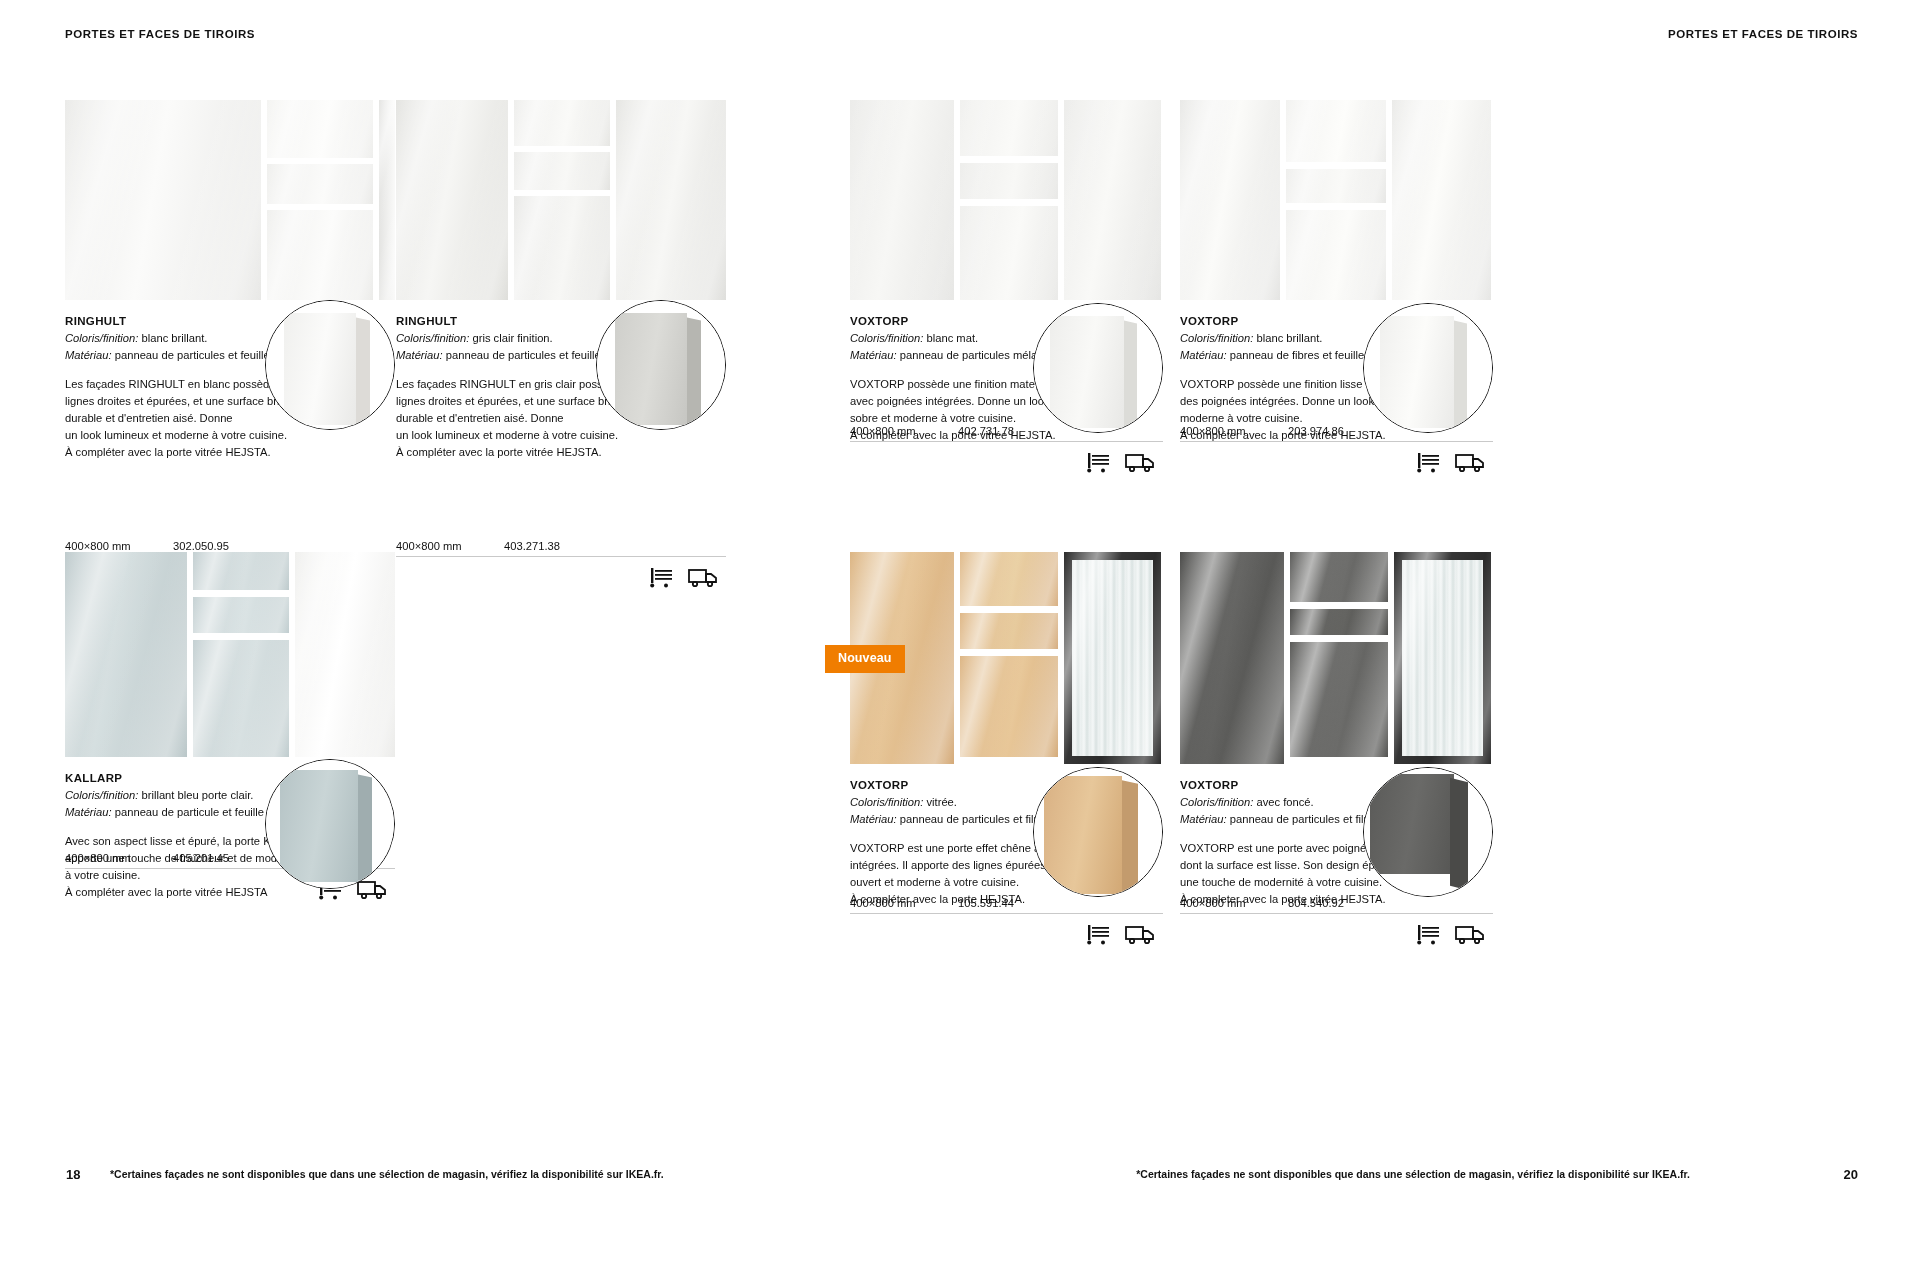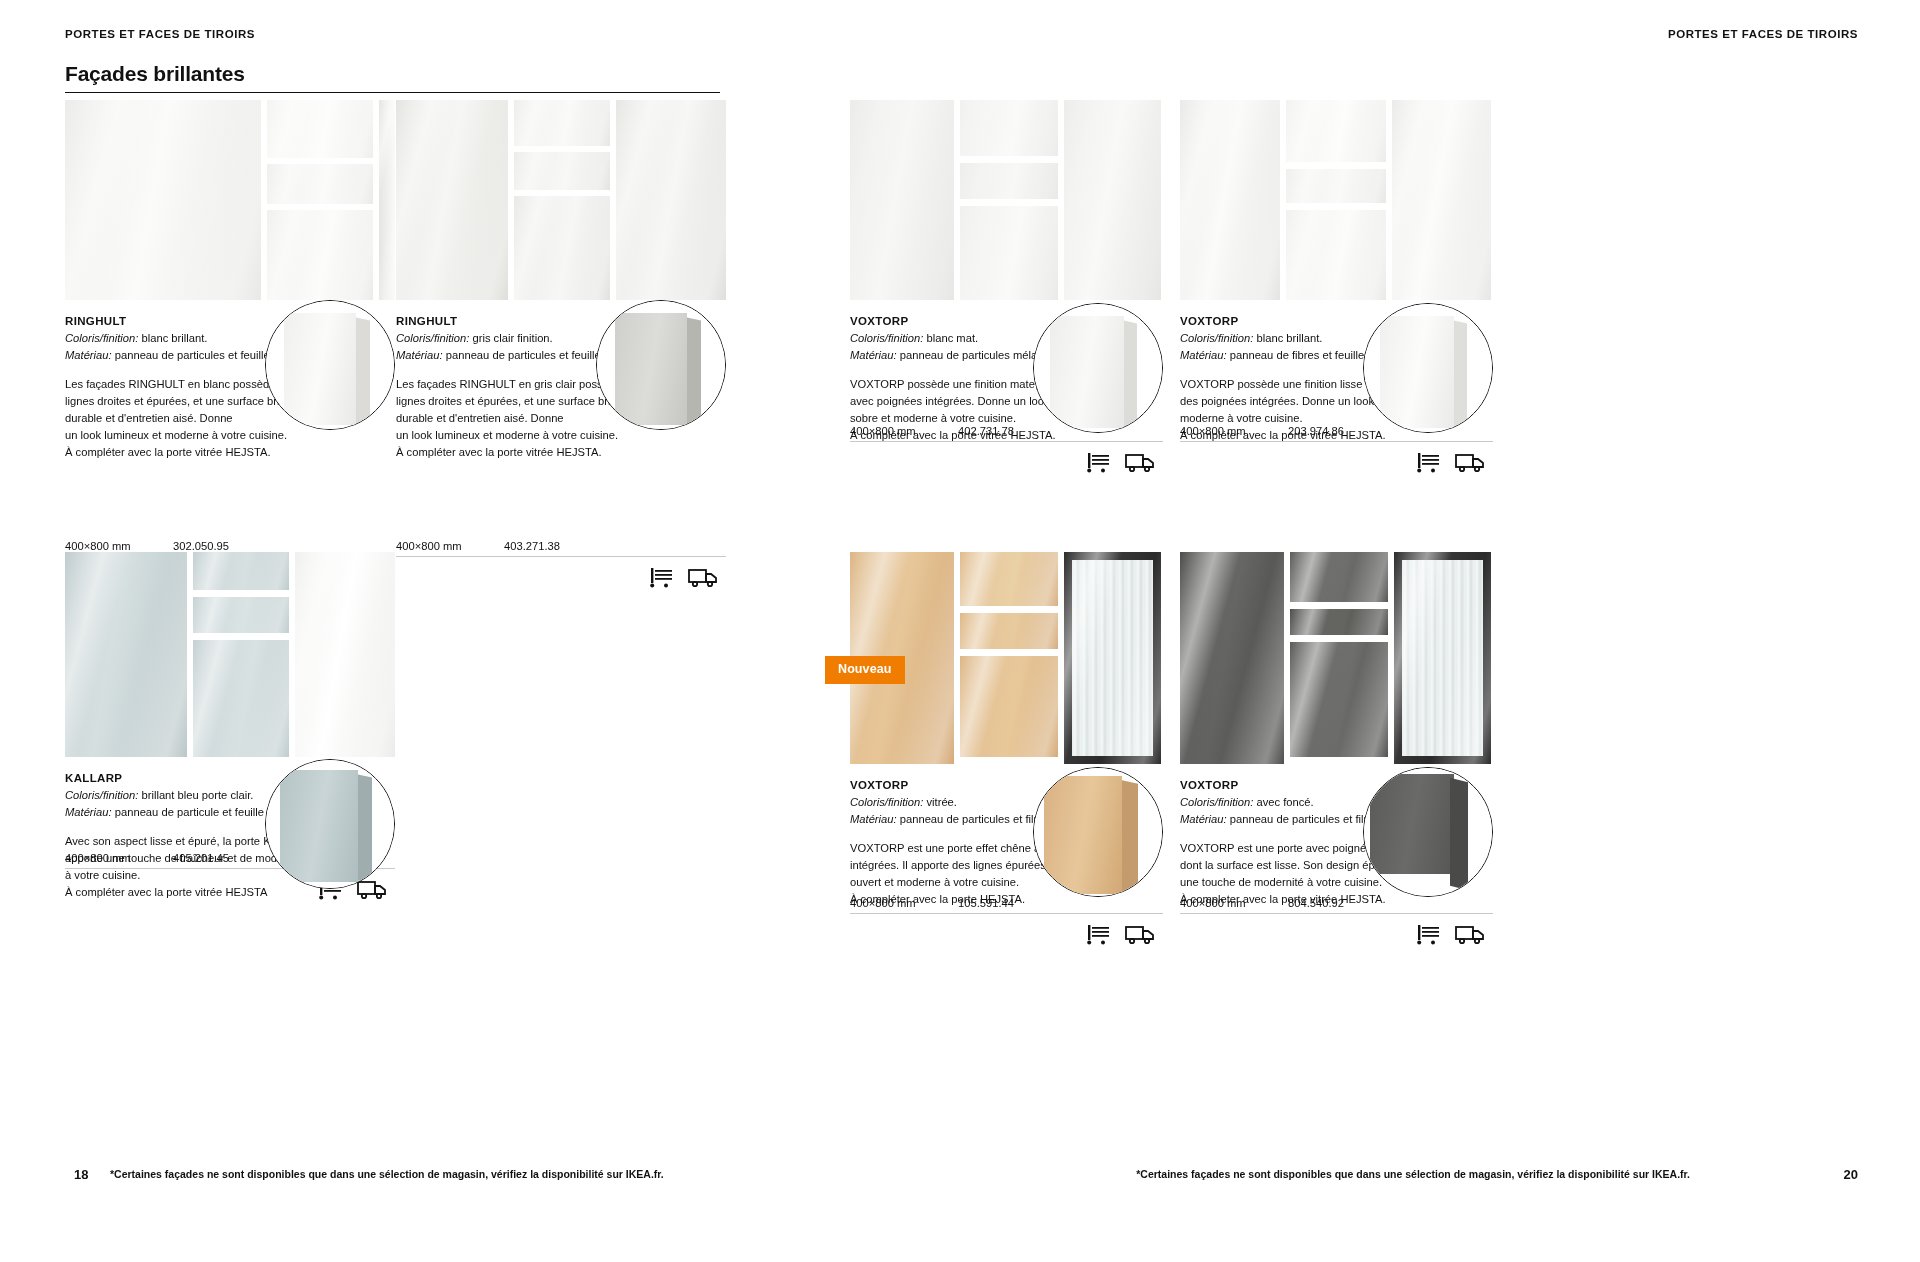--- a/index.html
+++ b/index.html
@@ -192,24 +192,20 @@
 </style>
 </head>
 <body>
 
 <div class="page">
 
   <div class="spread-half">
 
     <div class="running-head rh-left">PORTES ET FACES DE TIROIRS</div>
 
-    <div class="section-head sh-left">
-      <div class="title">Façades brillantes</div>
-      <div class="rule"></div>
-    </div>
 
     <div class="product" style="left:65px; top:100px; width:330px;">
 
       <div class="shot" style="height:200px;">
         <div class="col" style="width:200px;">
           <div class="panel" style="height:200px;background:linear-gradient(100deg,#ebebe9,#fbfbfa 45%,#e8e8e6);"></div>
         </div>
         <div class="col" style="width:108px;display:flex;flex-direction:column;gap:6px;">
           <div class="panel" style="height:58px;background:linear-gradient(100deg,#f4f4f2,#fdfdfc 55%,#eeeeec);"></div>
           <div class="panel" style="height:40px;background:linear-gradient(100deg,#efefed,#fbfbfa 55%,#eaeae8);"></div>
@@ -383,21 +379,21 @@
       </div>
 
       <div class="swatch" style="left:200px; top:207px; width:130px; height:130px;">
         <div class="edge-face" style="background:#ffffff;"></div>
         <div style="position:absolute;left:14px;top:10px;width:78px;height:112px;background:linear-gradient(100deg,#b6c4c6,#c9d5d6 50%,#aebdbf);"></div>
         <div style="position:absolute;left:92px;top:16px;width:14px;height:106px;background:#9fadaf;transform:skewY(12deg);"></div>
       </div>
     </div>
 
     <div class="footer-note" style="left:110px;">*Certaines façades ne sont disponibles que dans une sélection de magasin, vérifiez la disponibilité sur IKEA.fr.</div>
-    <div class="folio" style="left:66px;margin-left:8px;">18</div>
+    <div class="folio" style="left:66px;">18</div>
   </div>
 
   <div class="spread-half">
 
     <div class="running-head rh-right">PORTES ET FACES DE TIROIRS</div>
 
 
     <div class="product" style="left:-110px; top:100px; width:313px;">
 
       <div class="shot" style="height:200px;">
@@ -515,21 +511,21 @@
 
       <div class="swatch" style="left:183px; top:203px; width:130px; height:130px;">
         <div class="edge-face" style="background:#ffffff;"></div>
         <div style="position:absolute;left:16px;top:12px;width:74px;height:112px;background:linear-gradient(100deg,#f0f0ee,#fcfcfa 50%,#eaeae8);"></div>
         <div style="position:absolute;left:90px;top:18px;width:13px;height:106px;background:#dededa;transform:skewY(12deg);"></div>
       </div>
     </div>
 
     <div class="product" style="left:-110px; top:552px; width:313px;">
 
-      <div class="badge-new" style="left:-25px; top:93px;margin-top:11px;">Nouveau</div>
+      <div class="badge-new" style="left:-25px; top:93px;">Nouveau</div>
 
       <div class="shot" style="height:212px;">
         <div class="col" style="width:104px;">
           <div class="panel oakgrain" style="height:212px;background:linear-gradient(100deg,#dcb583,#e6c495 45%,#d4a977);"></div>
         </div>
         <div class="col" style="width:98px;display:flex;flex-direction:column;gap:7px;">
           <div class="panel oakgrain" style="height:54px;background:linear-gradient(100deg,#e0bb8c,#ead0a4 55%,#d8b083);"></div>
           <div class="panel oakgrain" style="height:36px;background:linear-gradient(100deg,#dfb888,#e7ca9c 55%,#d6ad7f);"></div>
           <div class="panel oakgrain" style="height:101px;background:linear-gradient(100deg,#ddb685,#e8c798 55%,#d4aa78);"></div>
         </div>

